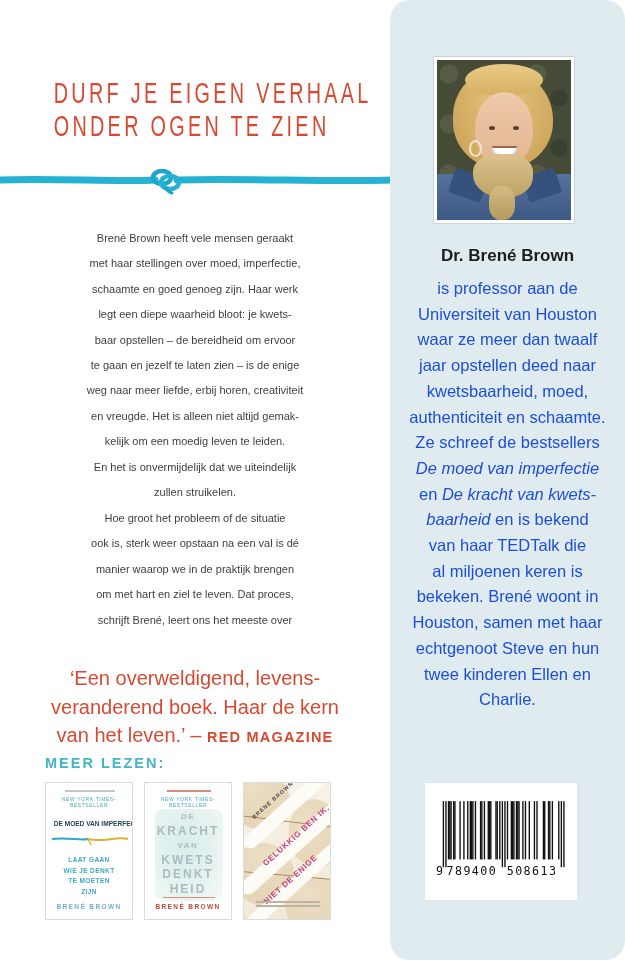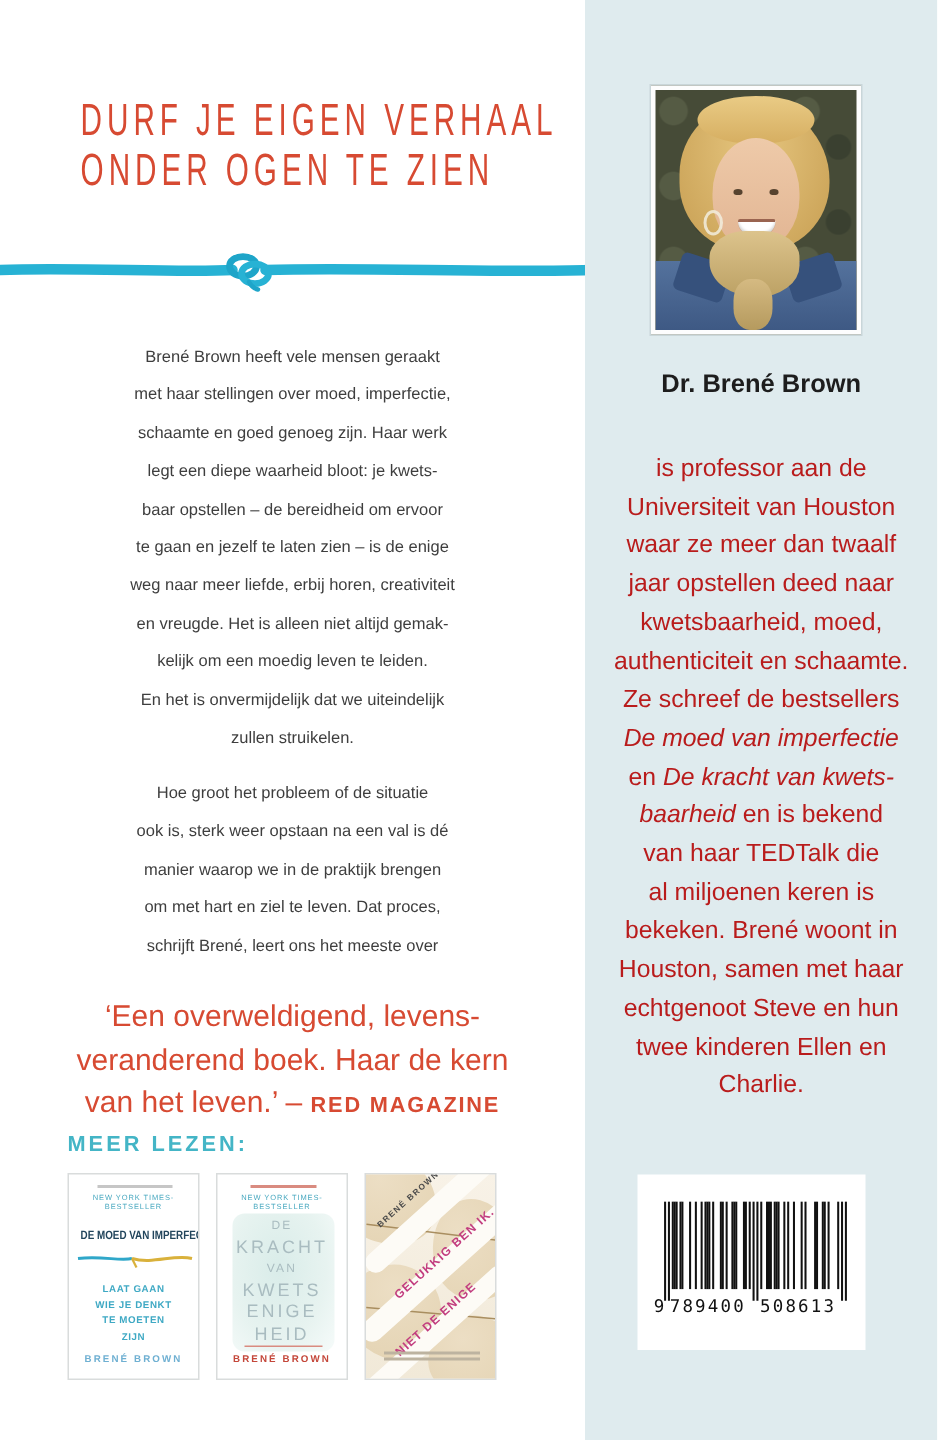--- a/index.html
+++ b/index.html
@@ -4,28 +4,28 @@
 <style>
   :root{
     --red:#d74a32; --teal:#27b2d4; --teal-label:#44b5c6; --panel-bg:#dfebee;
     --magenta:#c23d7f; --barcode-ink:#111111; --text:#3e3e3e;
   }
   html,body{margin:0;padding:0;background:#fff;}
   .page{position:relative;width:625px;height:960px;background:#fff;overflow:hidden;
         font-family:"Liberation Sans",sans-serif;color:var(--text);}
   
   .left-col{position:absolute;left:0;top:0;width:390px;height:960px;}
-  .heading{position:absolute;left:0;top:64px;width:316px;text-align:right;color:var(--red);}
+  .heading{position:absolute;left:0;top:76px;width:316px;text-align:right;color:var(--red);}
   .hline{font-size:30px;line-height:33px;font-weight:400;letter-spacing:5px;
          transform:scaleX(0.66);transform-origin:50% 50%;white-space:nowrap;}
   .rope{position:absolute;left:0;top:166px;width:393px;height:30px;}
   .para{position:absolute;left:15px;width:360px;text-align:center;font-size:11px;
         line-height:25.4px;color:var(--text);}
   .p1{top:226px;}
-  .p2{top:506px;margin-top:11px;}
+  .p2{top:506px;}
   .quote{position:absolute;left:10px;top:664px;width:370px;text-align:center;
          color:var(--red);font-size:20px;line-height:28.5px;}
   .quote .sc{font-size:14.5px;font-weight:700;letter-spacing:1.2px;}
   .it{font-style:italic;}
   .more{position:absolute;left:45px;top:755px;font-size:14.5px;font-weight:700;
         letter-spacing:2px;color:var(--teal-label);}
   .covers{position:absolute;left:45px;top:782px;display:flex;gap:11px;}
   .cover{position:relative;width:88px;height:138px;background:#fff;
          border:1px solid #d9dcdc;box-sizing:border-box;overflow:hidden;}
   .gl{height:2px;background:#c6c6c6;margin:0 auto;}
@@ -40,21 +40,21 @@
           line-height:10.5px;font-weight:700;color:#3fa9c4;letter-spacing:.4px;}
   .c1-author{position:absolute;bottom:9px;width:100%;text-align:center;font-size:6.5px;
              letter-spacing:1.4px;color:#6fb0d2;font-weight:700;}
   
   .c2-praise{position:absolute;top:7px;left:22px;width:44px;background:#d98b80;height:2px;}
   .c2-nyt{position:absolute;top:13px;width:100%;text-align:center;font-size:5px;
           letter-spacing:.6px;color:#4aa9c0;}
   .c2-wc{position:absolute;top:26px;left:10px;width:68px;height:92px;border-radius:8px;
          background:radial-gradient(ellipse at 45% 40%,#d9ece9 0%,#e7f3f0 60%,#f6fbfa 100%);}
   .c2-title{position:absolute;top:27px;width:100%;text-align:center;color:#a9bcc0;
-            font-size:12px;line-height:14.6px;letter-spacing:2px;font-weight:400;}
+            font-size:12px;line-height:14.6px;letter-spacing:2px;font-weight:700;}
   .c2-title div:nth-child(1),.c2-title div:nth-child(3){font-size:8px;line-height:14px;letter-spacing:1.5px;}
   .c2-line{position:absolute;bottom:21px;left:18px;width:52px;background:#d98b80;height:1.5px;}
   .c2-author{position:absolute;bottom:9px;width:100%;text-align:center;font-size:6.5px;
              letter-spacing:1.4px;color:#c4473a;font-weight:700;}
   
   .c3{background:linear-gradient(#f8f2e7,#f1e9d8);}
   .leaf{position:absolute;background:radial-gradient(ellipse at 35% 30%,#ecdec4,#e3d2b1);
         border-radius:50%/58% 58% 42% 42%;}
   .lf1{left:-18px;top:-12px;width:66px;height:58px;transform:rotate(18deg);}
   .lf2{right:-16px;top:16px;width:58px;height:68px;transform:rotate(-14deg);}
@@ -69,21 +69,21 @@
   .b3{left:-20px;top:100px;width:130px;height:13px;}
   .c3-author{position:absolute;left:2px;top:14px;font-size:5.5px;font-weight:700;
              letter-spacing:1px;color:#4a4a4a;transform:rotate(-42deg);white-space:nowrap;}
   .c3-t1{position:absolute;left:9px;top:48px;font-size:8px;font-weight:700;letter-spacing:.8px;
          color:var(--magenta);transform:rotate(-42deg);white-space:nowrap;}
   .c3-t2{position:absolute;left:12px;top:92px;font-size:8px;font-weight:700;letter-spacing:.8px;
          color:var(--magenta);transform:rotate(-42deg);white-space:nowrap;}
   .c3-foot{position:absolute;bottom:10px;left:12px;width:64px;}
   .c3-foot .gl{margin-bottom:2.5px;background:#bdb3a0;height:1.5px;}
   
-  .panel{position:absolute;left:390px;top:0;width:235px;height:960px;background:var(--panel-bg);}
+  .panel{position:absolute;left:390px;top:0;width:235px;height:960px;background:var(--panel-bg);border-radius:20px;}
   .photo{position:absolute;left:44px;top:57px;width:134px;height:160px;overflow:hidden;
          border:3px solid #fdfdfd;box-shadow:0 0 0 1px #c9d6d9;
          background-color:#464b37;
          background-image:radial-gradient(circle at 12px 14px,#555b44 9px,transparent 10px),
                           radial-gradient(circle at 34px 38px,#3a4030 8px,transparent 9px);
          background-size:44px 50px;}
   .photo>div{position:absolute;}
   .ph-hair{left:16px;top:8px;width:100px;height:100px;border-radius:48% 52% 46% 46%;
            background:radial-gradient(ellipse at 50% 30%,#e6c67f,#c79e52);}
   .ph-face{left:38px;top:32px;width:58px;height:74px;border-radius:50% 50% 46% 46%;
@@ -103,21 +103,21 @@
                transform:rotate(18deg);border-radius:4px;}
   .ph-collar-r{right:12px;bottom:22px;width:34px;height:26px;background:#36517c;
                transform:rotate(-18deg);border-radius:4px;}
   .ph-scarf{left:36px;top:94px;width:60px;height:44px;border-radius:44% 44% 52% 58%;
             background:linear-gradient(#dcc38c,#bca164);}
   .ph-scarf2{left:52px;top:126px;width:26px;height:34px;border-radius:42%;
              background:linear-gradient(#d5ba82,#b59a5e);}
   .aname{position:absolute;left:0;top:246px;width:235px;text-align:center;
          font-size:17px;font-weight:700;color:#1d1d1d;}
   .bio{position:absolute;left:0;top:276px;width:235px;text-align:center;
-       font-size:16.5px;line-height:25.7px;color:#b91c1c;margin-top:24px;}
+       font-size:16.5px;line-height:25.7px;color:#1d4ed8;}
   .bc-box{position:absolute;left:35px;top:783px;width:152px;height:117px;background:#fff;}
   .bc-svg{display:block;width:136px;height:84px;margin:14px auto 0;fill:var(--barcode-ink);}
   .site{position:absolute;left:0;top:903px;width:235px;text-align:center;
         font-size:16px;font-weight:700;color:#141414;}
 </style>
 </head>
 <body>
 
 <div class="page">
 
@@ -187,21 +187,21 @@
 
       <div class="cover c2">
         <div class="c2-praise"></div>
         <div class="c2-nyt">NEW YORK TIMES-BESTSELLER</div>
         <div class="c2-wc"></div>
         <div class="c2-title">
             <div>DE</div>
             <div>KRACHT</div>
             <div>VAN</div>
             <div>KWETS</div>
-            <div>ENIGE</div>
+            <div>DENKT</div>
             <div>HEID</div>
           </div>
         <div class="c2-line"></div>
         <div class="c2-author">BRENÉ BROWN</div>
       </div>
 
       <div class="cover c3">
         <div class="leaf lf1"></div>
         <div class="leaf lf2"></div>
         <div class="leaf lf3"></div>

